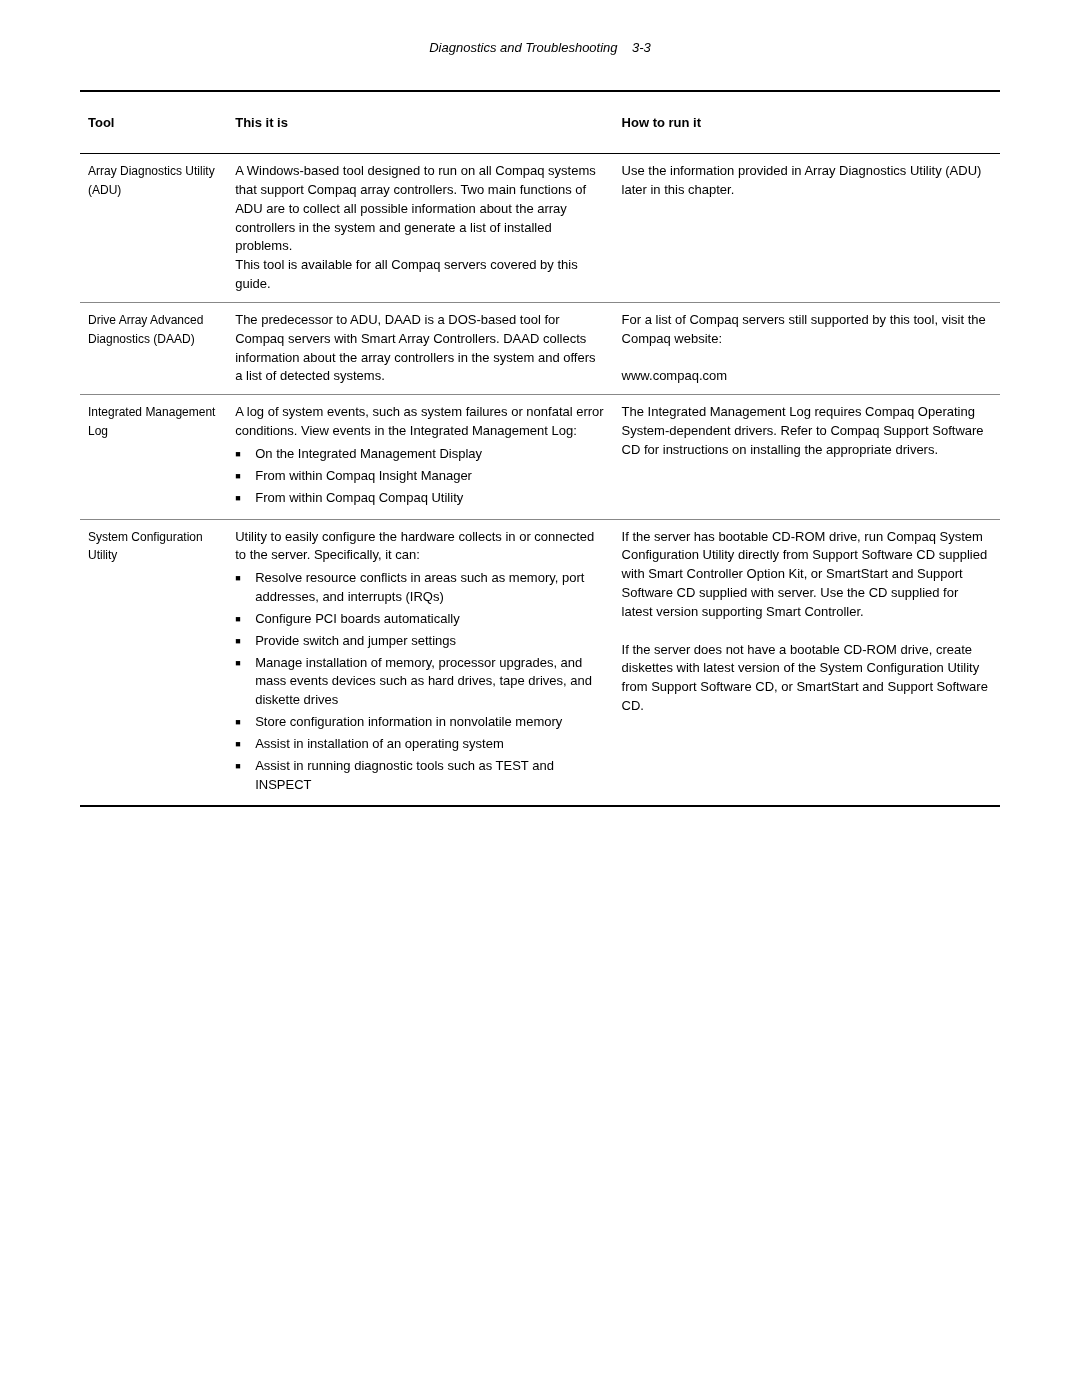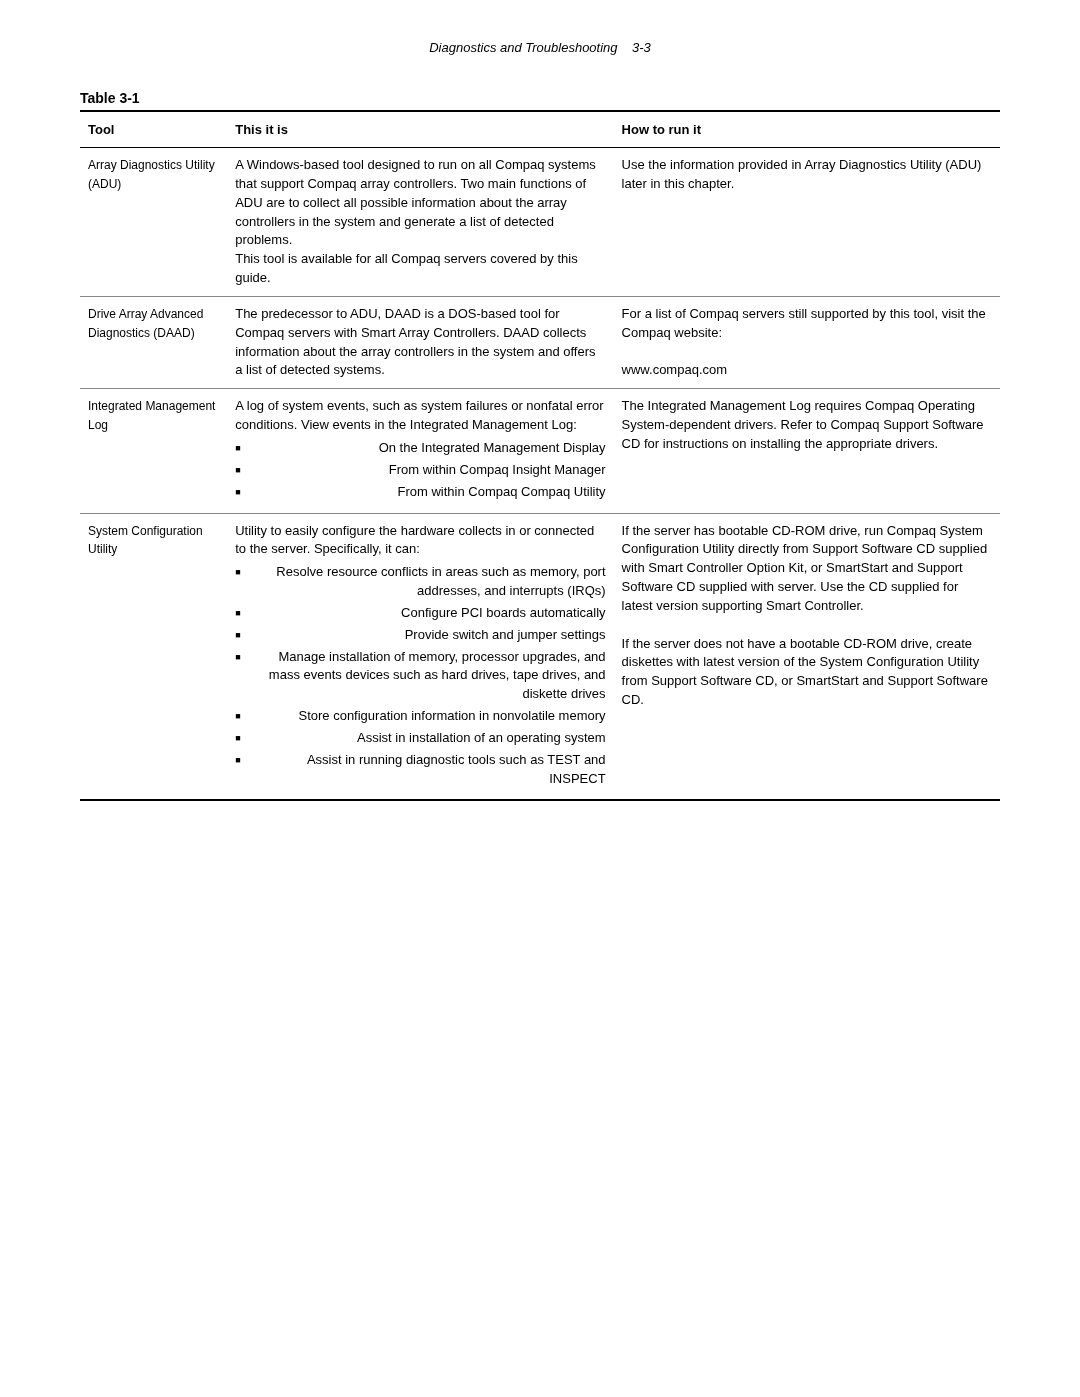--- a/index.html
+++ b/index.html
@@ -50,21 +50,21 @@
       font-size: 13px;
     }
 
     .col-tool { width: 16%; }
     .col-what { width: 42%; }
     .col-how { width: 42%; }
 
     thead tr th {
       border-top: 2px solid #000;
       border-bottom: 1.5px solid #000;
-      padding: 10px 8px;
+      padding: 23px 8px;
       text-align: left;
       font-weight: bold;
       font-size: 13px;
     }
 
     tbody tr td {
       padding: 8px 8px;
       vertical-align: top;
       border-bottom: 1px solid #888;
       font-size: 13px;
@@ -77,21 +77,20 @@
     }
 
     .tool-name {
       font-size: 12px;
     }
 
     ul.bullet-list {
       list-style: none;
       padding: 0;
       margin: 4px 0 0 0;
-      text-align: right;
     }
 
     ul.bullet-list li {
       padding-left: 20px;
       position: relative;
       margin-bottom: 3px;
       line-height: 1.45;
     }
 
     ul.bullet-list li::before {
@@ -107,42 +106,39 @@
     }
   </style>
 </head>
 <body>
 
 <div class="page-header">
   <span>Diagnostics and Troubleshooting</span>&nbsp;&nbsp;&nbsp;&nbsp;<span>3-3</span>
 </div>
 
 <div>
-  <div class="table-title">
-    <span class="table-num">Table 3-1</span>
-  </div>
 </div>
 
 <table>
   <colgroup>
     <col class="col-tool">
     <col class="col-what">
     <col class="col-how">
   </colgroup>
   <thead>
     <tr>
       <th>Tool</th>
       <th>This it is</th>
       <th>How to run it</th>
     </tr>
   </thead>
   <tbody id="table-body">
   <tr>
         <td><span class="tool-name">Array Diagnostics Utility (ADU)</span></td>
-        <td><span>A Windows-based tool designed to run on all Compaq systems that support Compaq array controllers. Two main functions of ADU are to collect all possible information about the array controllers in the system and generate a list of detected problems.</span><br><span class="para-gap">This tool is available for all Compaq servers covered by this guide.</span></td>
+        <td><span>A Windows-based tool designed to run on all Compaq systems that support Compaq array controllers. Two main functions of ADU are to collect all possible information about the array controllers in the system and generate a list of installed problems.</span><br><span class="para-gap">This tool is available for all Compaq servers covered by this guide.</span></td>
         <td><span>Use the information provided in Array Diagnostics Utility (ADU) later in this chapter.</span></td>
       </tr>
       <tr>
         <td><span class="tool-name">Drive Array Advanced Diagnostics (DAAD)</span></td>
         <td><span>The predecessor to ADU, DAAD is a DOS-based tool for Compaq servers with Smart Array Controllers. DAAD collects information about the array controllers in the system and offers a list of detected systems.</span></td>
         <td><span>For a list of Compaq servers still supported by this tool, visit the Compaq website:</span><br><br><span>www.compaq.com</span></td>
       </tr>
       <tr>
         <td><span class="tool-name">Integrated Management Log</span></td>
         <td><span>A log of system events, such as system failures or nonfatal error conditions. View events in the Integrated Management Log:</span><br><ul class="bullet-list">

